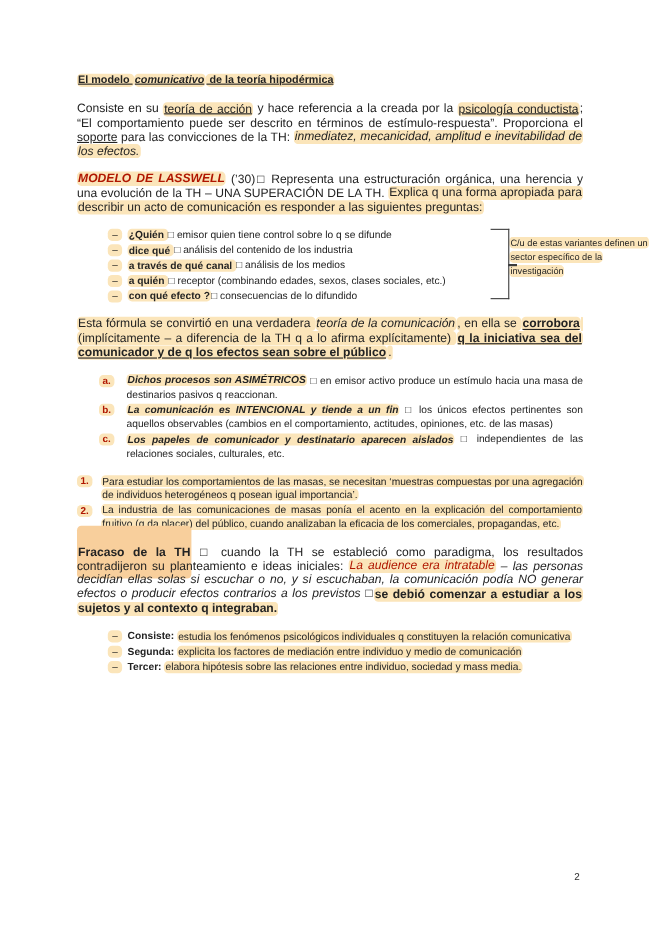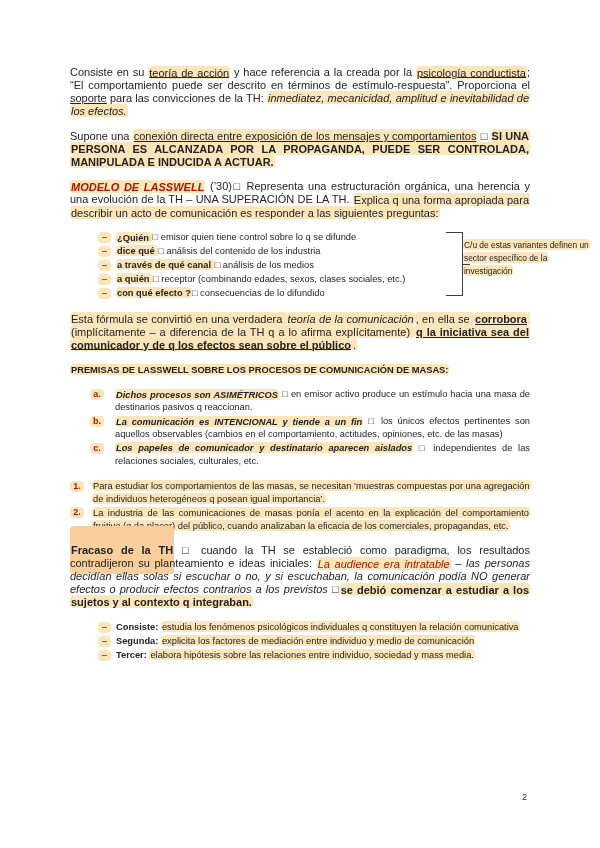--- a/index.html
+++ b/index.html
@@ -39,24 +39,24 @@
          box-decoration-break:clone;-webkit-box-decoration-break:clone;}
   .rs-hlo{background:var(--hlo);border-radius:4px;padding:18px 1px;
          box-decoration-break:clone;-webkit-box-decoration-break:clone;}
   .page-number{position:absolute;right:73px;top:792px;font-size:9px;color:#2e2e2e;}
 </style>
 </head>
 <body>
 
 <div class="page">
 
+  <h1 class="doc-title"><span class="rs-b rs-u rs-hl">El modelo </span><span class="rs-b rs-i rs-u rs-hl">comunicativo</span><span class="rs-b rs-u rs-hl"> de la teoría hipodérmica</span></h1>
 
   <p class="para"><span>Consiste en su </span><span class="rs-u rs-hl">teoría de acción</span><span> y hace referencia a la creada por la </span><span class="rs-u rs-hl">psicología conductista</span><span>; “El comportamiento puede ser descrito en términos de estímulo-respuesta”. Proporciona el </span><span class="rs-u">soporte</span><span> para las convicciones de la TH: </span><span class="rs-i rs-hl">inmediatez, mecanicidad, amplitud e inevitabilidad de los efectos.</span></p>
 
-  <p class="para"><span>Supone una </span><span class="rs-u rs-hl">conexión directa entre exposición de los mensajes y comportamientos</span><span> □ </span><span class="rs-b rs-hl">SI UNA PERSONA ES ALCANZADA POR LA PROPAGANDA, PUEDE SER CONTROLADA, MANIPULADA E INDUCIDA A ACTUAR.</span></p>
 
   <p class="para"><span class="rs-b rs-i rs-red rs-hl">MODELO DE LASSWELL</span><span> (’30)□ Representa una estructuración orgánica, una herencia y una evolución de la TH – UNA SUPERACIÓN DE LA TH. </span><span class="rs-hl">Explica q una forma apropiada para describir un acto de comunicación es responder a las siguientes preguntas:</span></p>
 
   <div class="q-row">
     <div class="list dash-list q-list">
       <div class="li">
         <span class="mk">–</span>
         <span class="txt"><span class="rs-b rs-hl">¿Quién </span><span>□ emisor quien tiene control sobre lo q se difunde</span></span>
       </div>
       <div class="li">
@@ -75,21 +75,20 @@
         <span class="mk">–</span>
         <span class="txt"><span class="rs-b rs-hl">con qué efecto ?</span><span>□ consecuencias de lo difundido</span></span>
       </div>
     </div>
     <div class="bracket"></div>
     <div class="side-note"><span class="rs-hl">C/u de estas variantes definen un sector específico de la investigación</span></div>
   </div>
 
   <p class="para"><span class="rs-hl">Esta fórmula se convirtió en una verdadera </span><span class="rs-i rs-hl">teoría de la comunicación</span><span class="rs-hl">, en ella se </span><span class="rs-b rs-u rs-hl">corrobora</span><span class="rs-hl"> (implícitamente – a diferencia de la TH q a lo afirma explícitamente) </span><span class="rs-b rs-u rs-hl">q la iniciativa sea del comunicador y de q los efectos sean sobre el público</span><span class="rs-hl">.</span></p>
 
-  <p class="para heading"><span class="rs-b rs-hl">PREMISAS DE LASSWELL SOBRE LOS PROCESOS DE COMUNICACIÓN DE MASAS:</span></p>
 
   <div class="list abc-list">
     <div class="li">
       <span class="mk mk-red">a.</span>
       <span class="txt"><span class="rs-b rs-i rs-hl">Dichos procesos son ASIMÉTRICOS</span><span> □ en emisor activo produce un estímulo hacia una masa de destinarios pasivos q reaccionan.</span></span>
     </div>
     <div class="li">
       <span class="mk mk-red">b.</span>
       <span class="txt"><span class="rs-b rs-i rs-hl">La comunicación es INTENCIONAL y tiende a un fin</span><span> □ los únicos efectos pertinentes son aquellos observables (cambios en el comportamiento, actitudes, opiniones, etc. de las masas)</span></span>
     </div>

